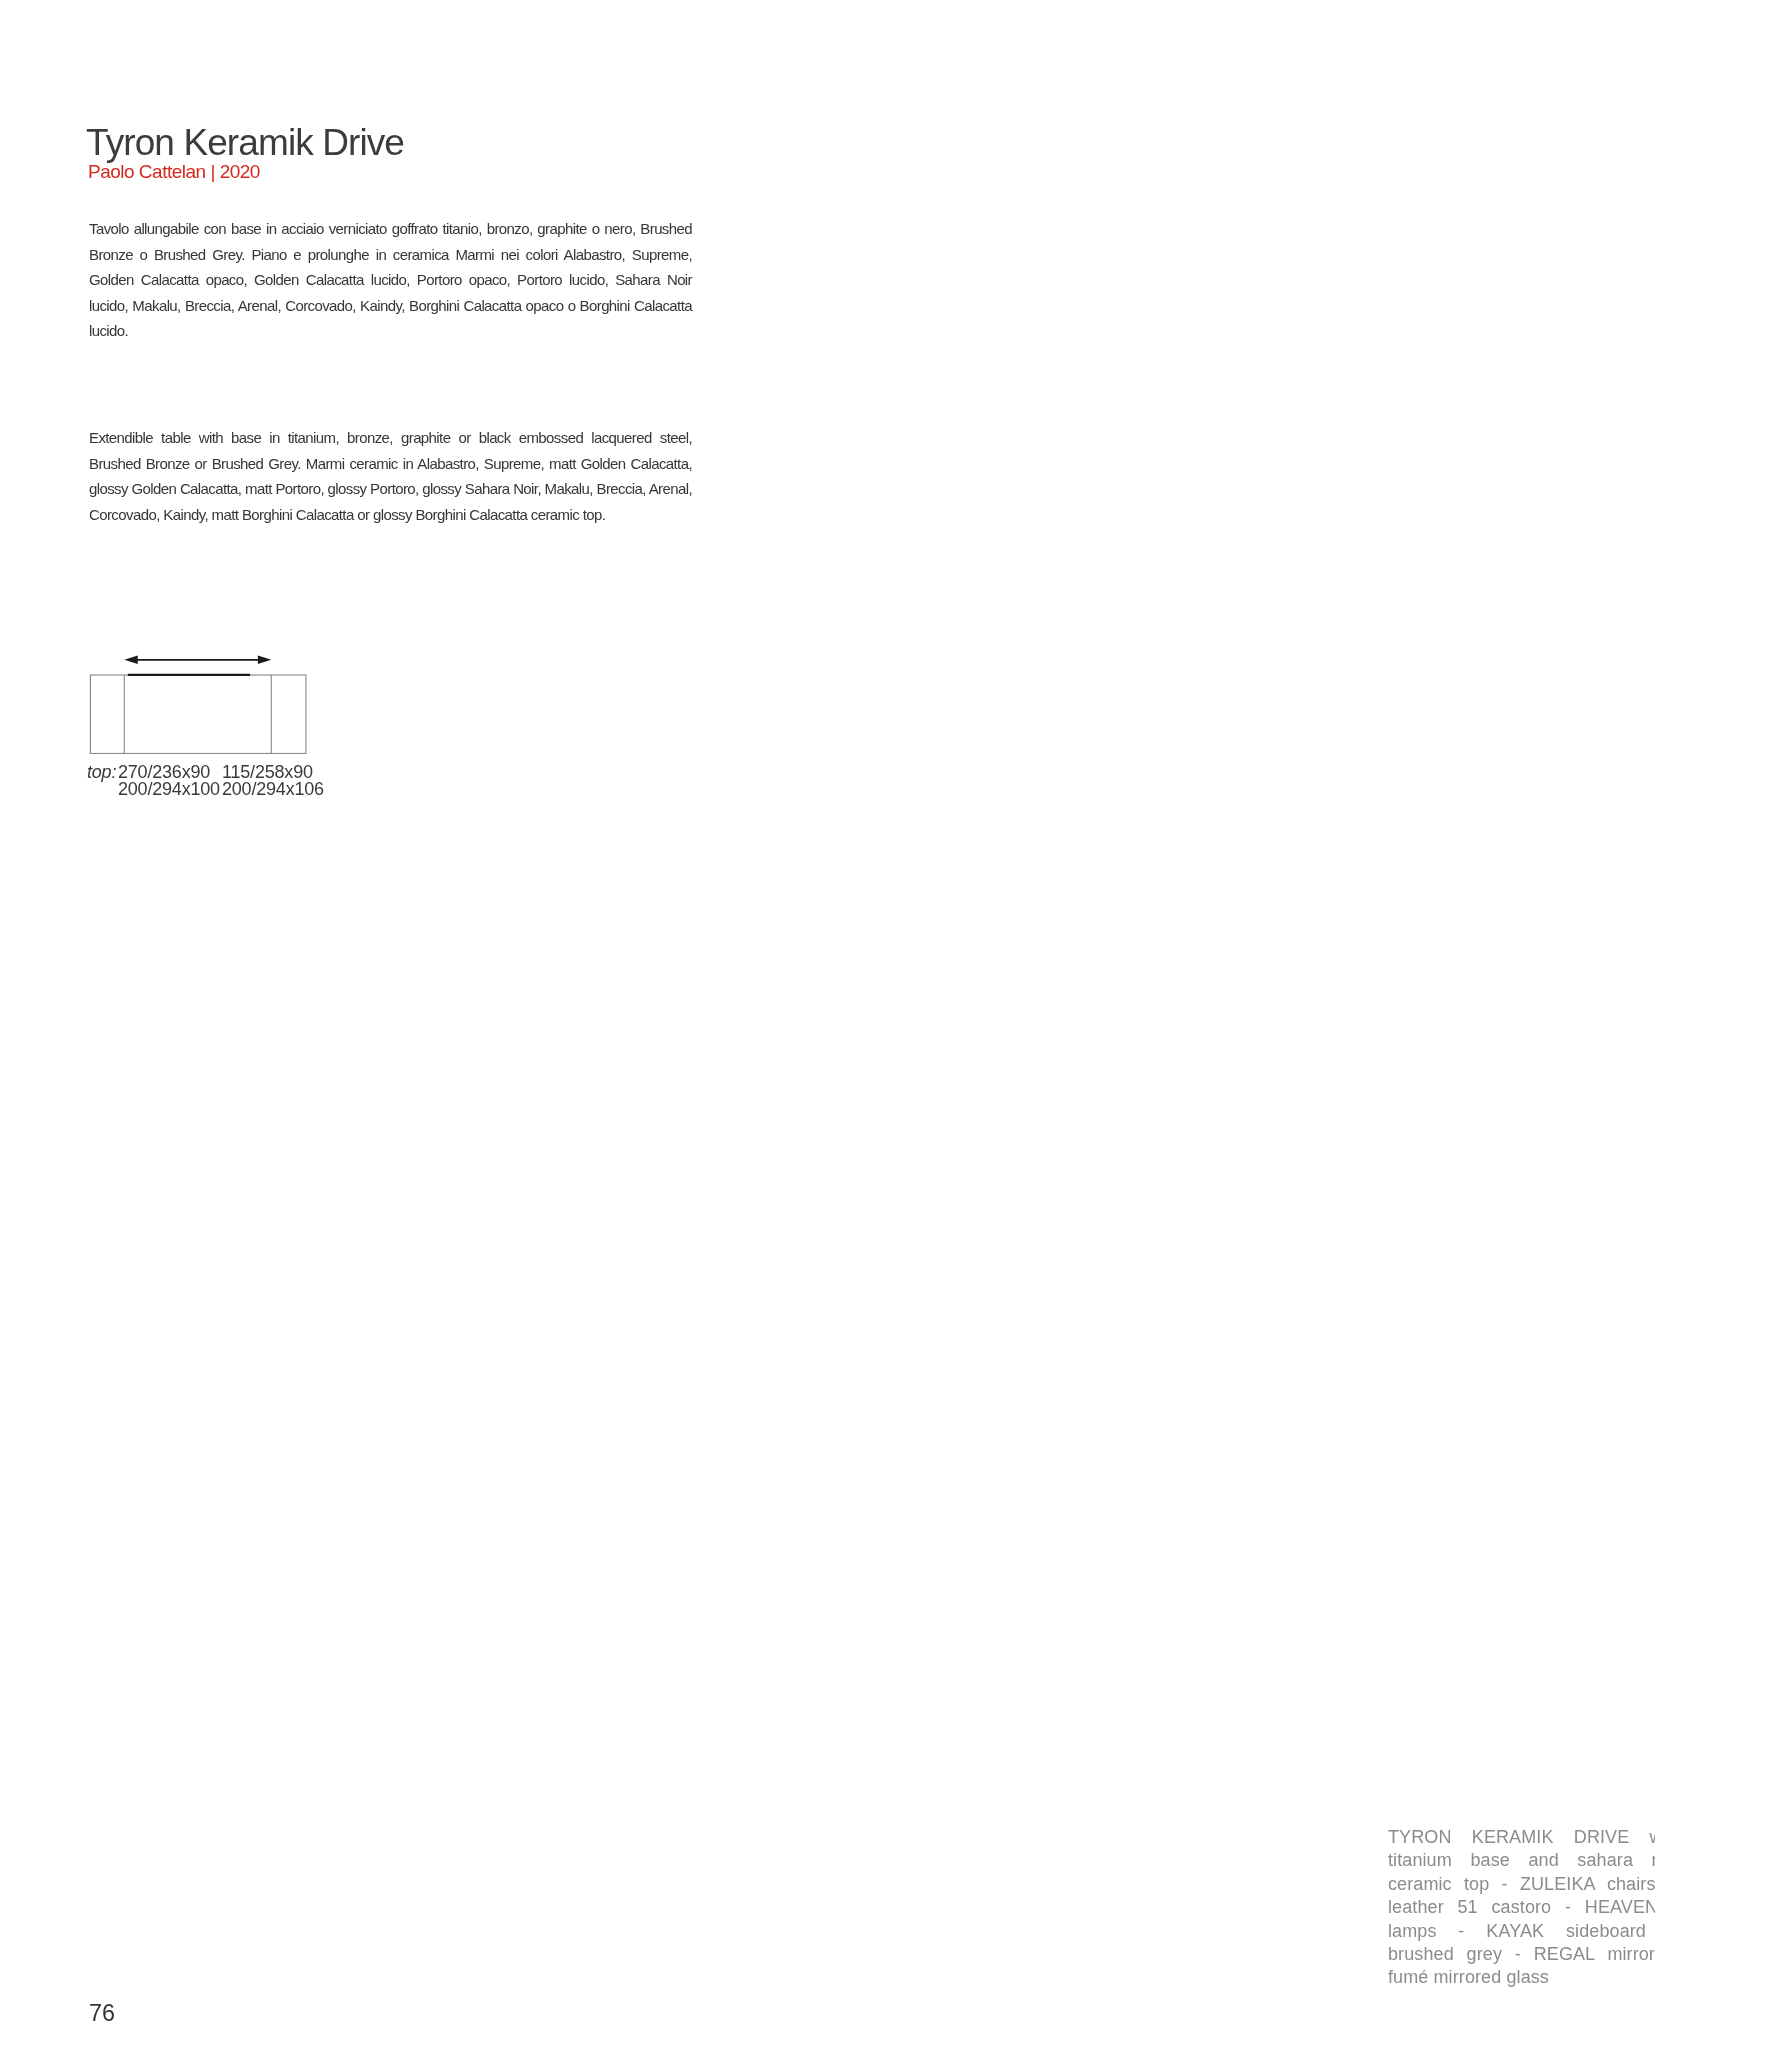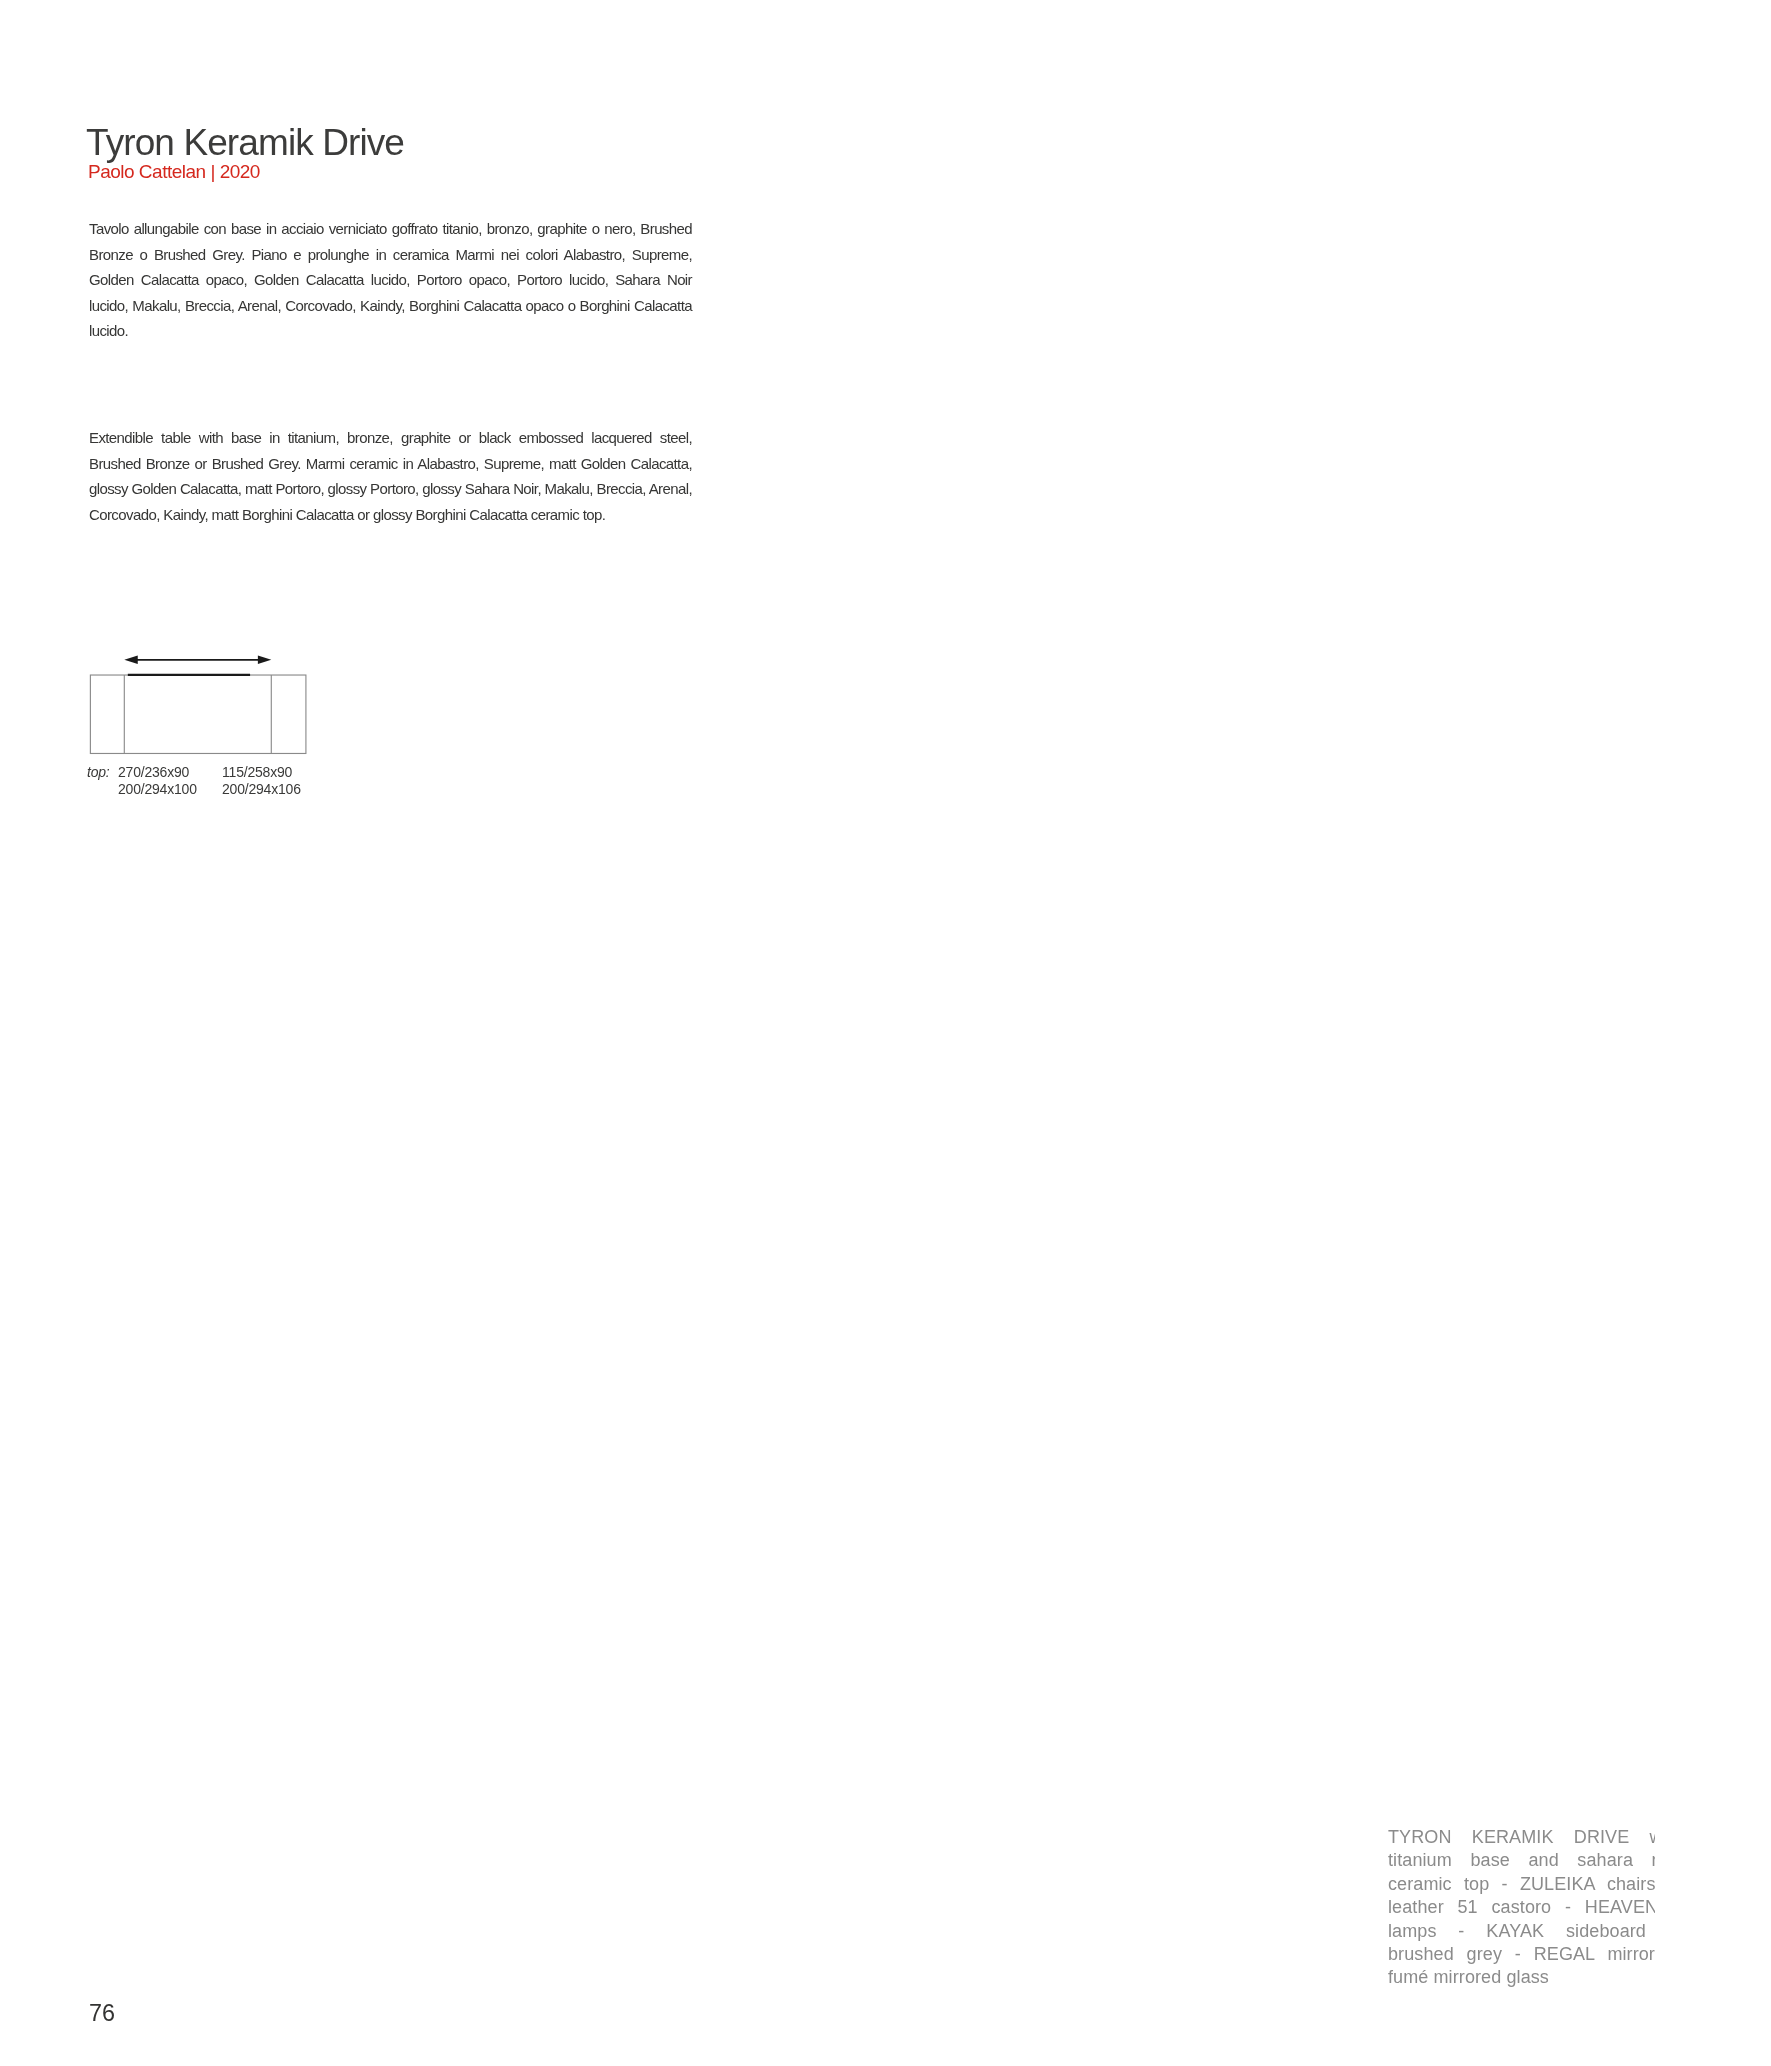--- a/index.html
+++ b/index.html
@@ -51,21 +51,21 @@
     position: absolute;
     left: 85px;
     top: 651px;
     width: 227px;
     height: 106px;
   }
   .dims {
     position: absolute;
     left: 87px;
     top: 764px;
-    font-size: 14px;
+    font-size: 18px;
     line-height: 17px;
     letter-spacing: -0.2px;
     color: #3a3a39;
   }
   .dims-row { display: flex; }
   .dims-label {
     display: inline-block;
     width: 31px;
     font-style: italic;
     flex: 0 0 31px;

